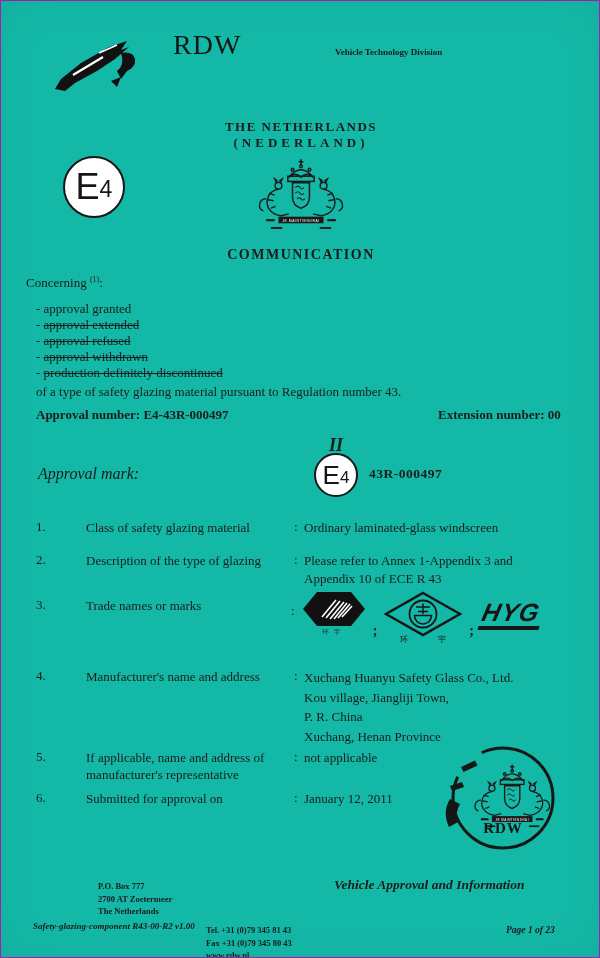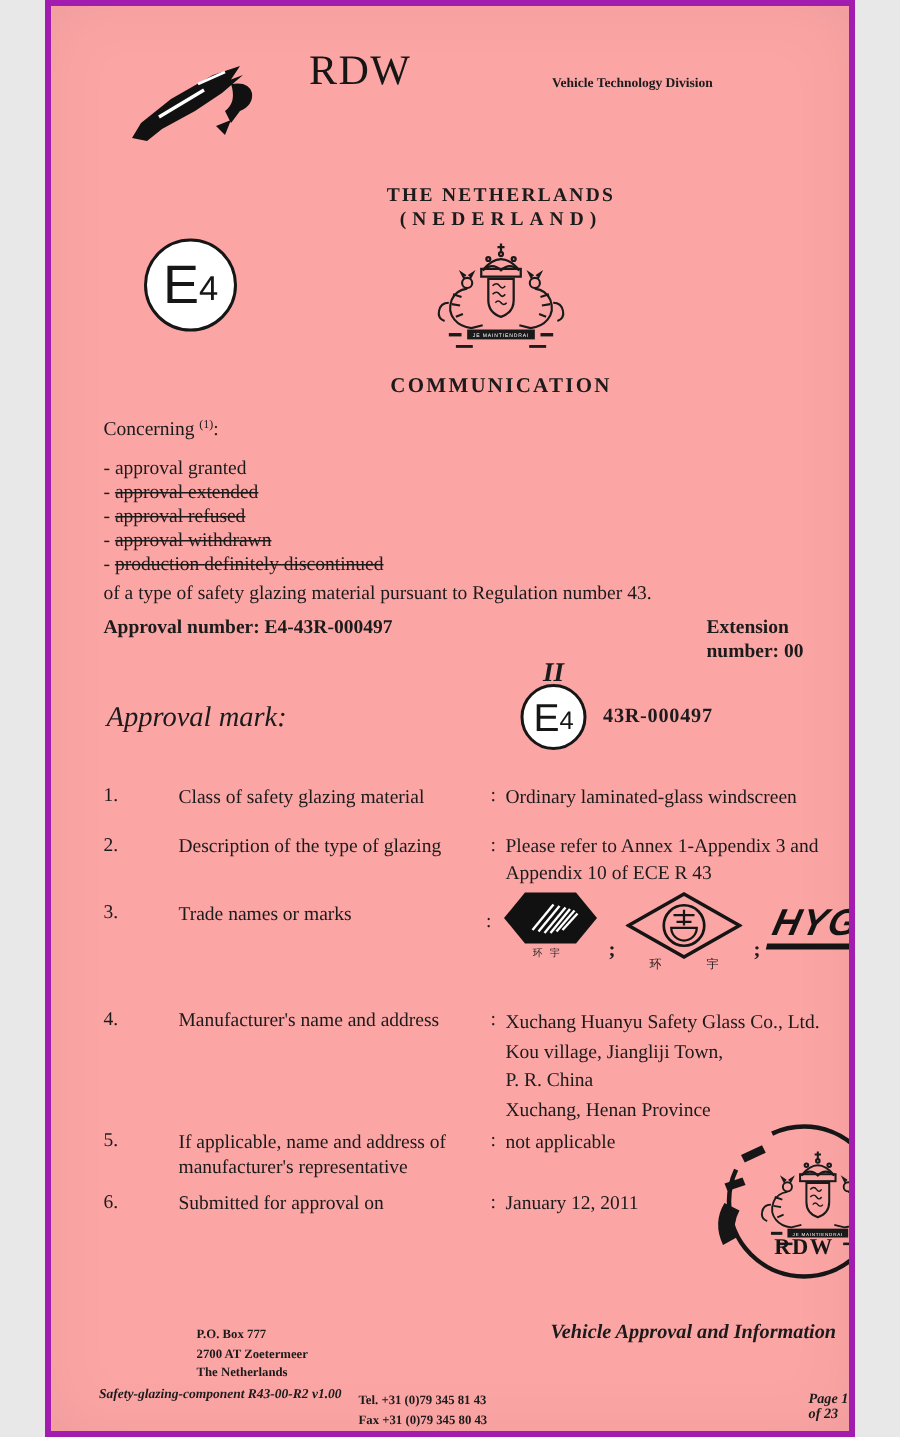--- a/index.html
+++ b/index.html
@@ -1,46 +1,46 @@
 <!DOCTYPE html>
 <html><head>
 <meta charset="utf-8">
 <style>
   html,body{margin:0;padding:0;background:#e8e8e8;}
   .page{
-    position:relative;width:540px;height:958px;margin:0 auto;
-    background:#fca5a5;color:#1b1b1b;overflow:hidden;
+    position:relative;width:600px;height:958px;margin:0 auto;
+    background:#14b8a6;color:#1b1b1b;overflow:hidden;
     font-family:"Liberation Serif", serif;
     box-shadow:inset 0 0 45px rgba(0,0,0,0.05);
-    border:4px solid #a21caf;box-sizing:border-box;
+    border:1px solid #a21caf;box-sizing:border-box;
   }
   .abs{position:absolute;}
   
   .logo-rdw{left:50px;top:36px;}
   .brand{left:172px;top:28px;font-size:28px;letter-spacing:1px;color:#161616;}
   .division{left:334px;top:46px;font-size:9px;font-weight:700;}
   
   .country{left:0;top:118px;width:600px;text-align:center;font-size:13px;font-weight:700;letter-spacing:1.5px;}
   .country-native{left:0;top:134px;width:600px;text-align:center;font-size:13px;font-weight:700;letter-spacing:4px;}
   .e-circle{border:2.5px solid #161616;border-radius:50%;display:flex;align-items:center;justify-content:center;font-family:"Liberation Sans",sans-serif;color:#161616;background:#fff;}
   .e-large{left:62px;top:155px;width:58px;height:58px;}
   .e-large .e{font-size:36px;line-height:1;}
   .e-large .n{font-size:23px;line-height:1;margin-top:5px;}
   .coa-main{left:253px;top:156px;}
   .communication{left:0;top:246px;width:600px;text-align:center;font-size:14px;font-weight:700;letter-spacing:1.5px;}
   
-  .concerning-lead{left:35px;top:274px;font-size:13px;}
+  .concerning-lead{left:25px;top:274px;font-size:13px;}
   .concerning-lead sup{font-size:8px;}
   .c-row{left:35px;font-size:13px;}
   .struck{text-decoration:line-through;text-decoration-thickness:1.2px;}
   .closing{left:35px;top:383px;font-size:13px;}
   
   .appr-num{left:35px;top:406px;font-size:13px;font-weight:700;}
   .ext-num{left:437px;top:406px;font-size:13px;font-weight:700;}
-  .mark-label{left:37px;top:464px;font-size:19px;font-style:italic;}
+  .mark-label{left:37px;top:464px;font-size:16px;font-style:italic;}
   .mark-ii{left:313px;top:434px;width:44px;text-align:center;font-size:18px;font-weight:700;font-style:italic;}
   .e-small{left:313px;top:452px;width:40px;height:40px;}
   .e-small .e{font-size:26px;line-height:1;}
   .e-small .n{font-size:17px;line-height:1;margin-top:4px;}
   .mark-number{left:368px;top:465px;font-size:13.5px;font-weight:700;letter-spacing:.5px;}
   
   .item-num{left:35px;font-size:13px;}
   .item-label{left:85px;width:208px;font-size:13px;line-height:17px;}
   .item-colon{left:293px;font-size:13px;}
   .item-value{left:303px;width:265px;font-size:13px;line-height:18px;}

